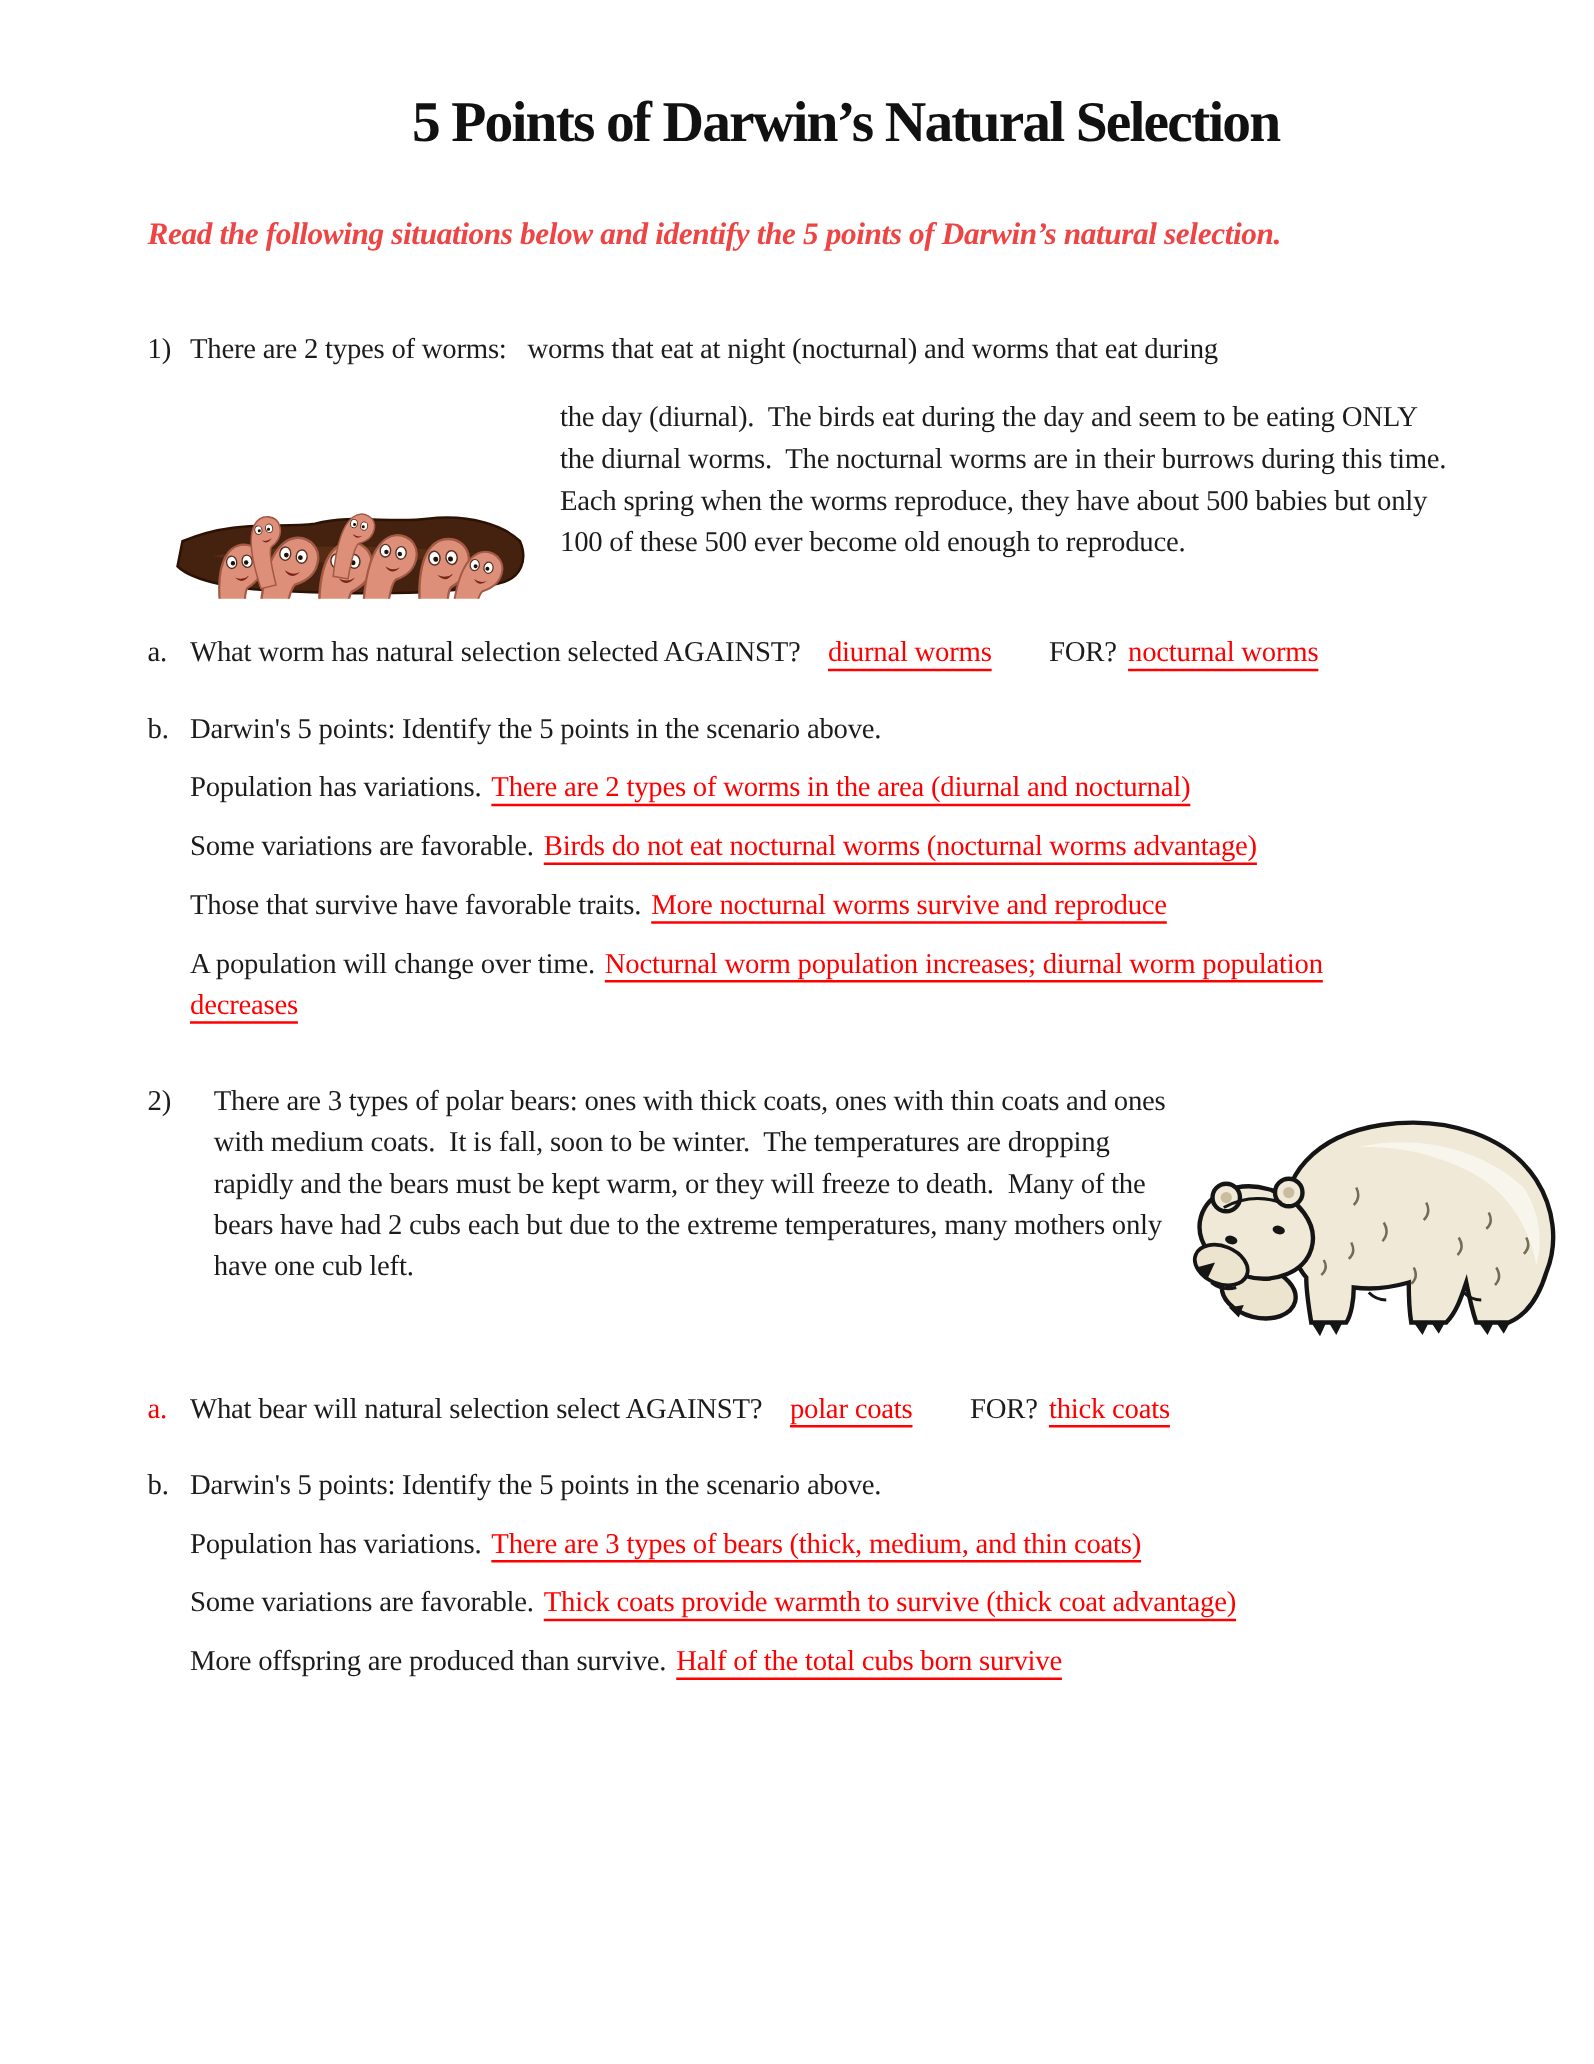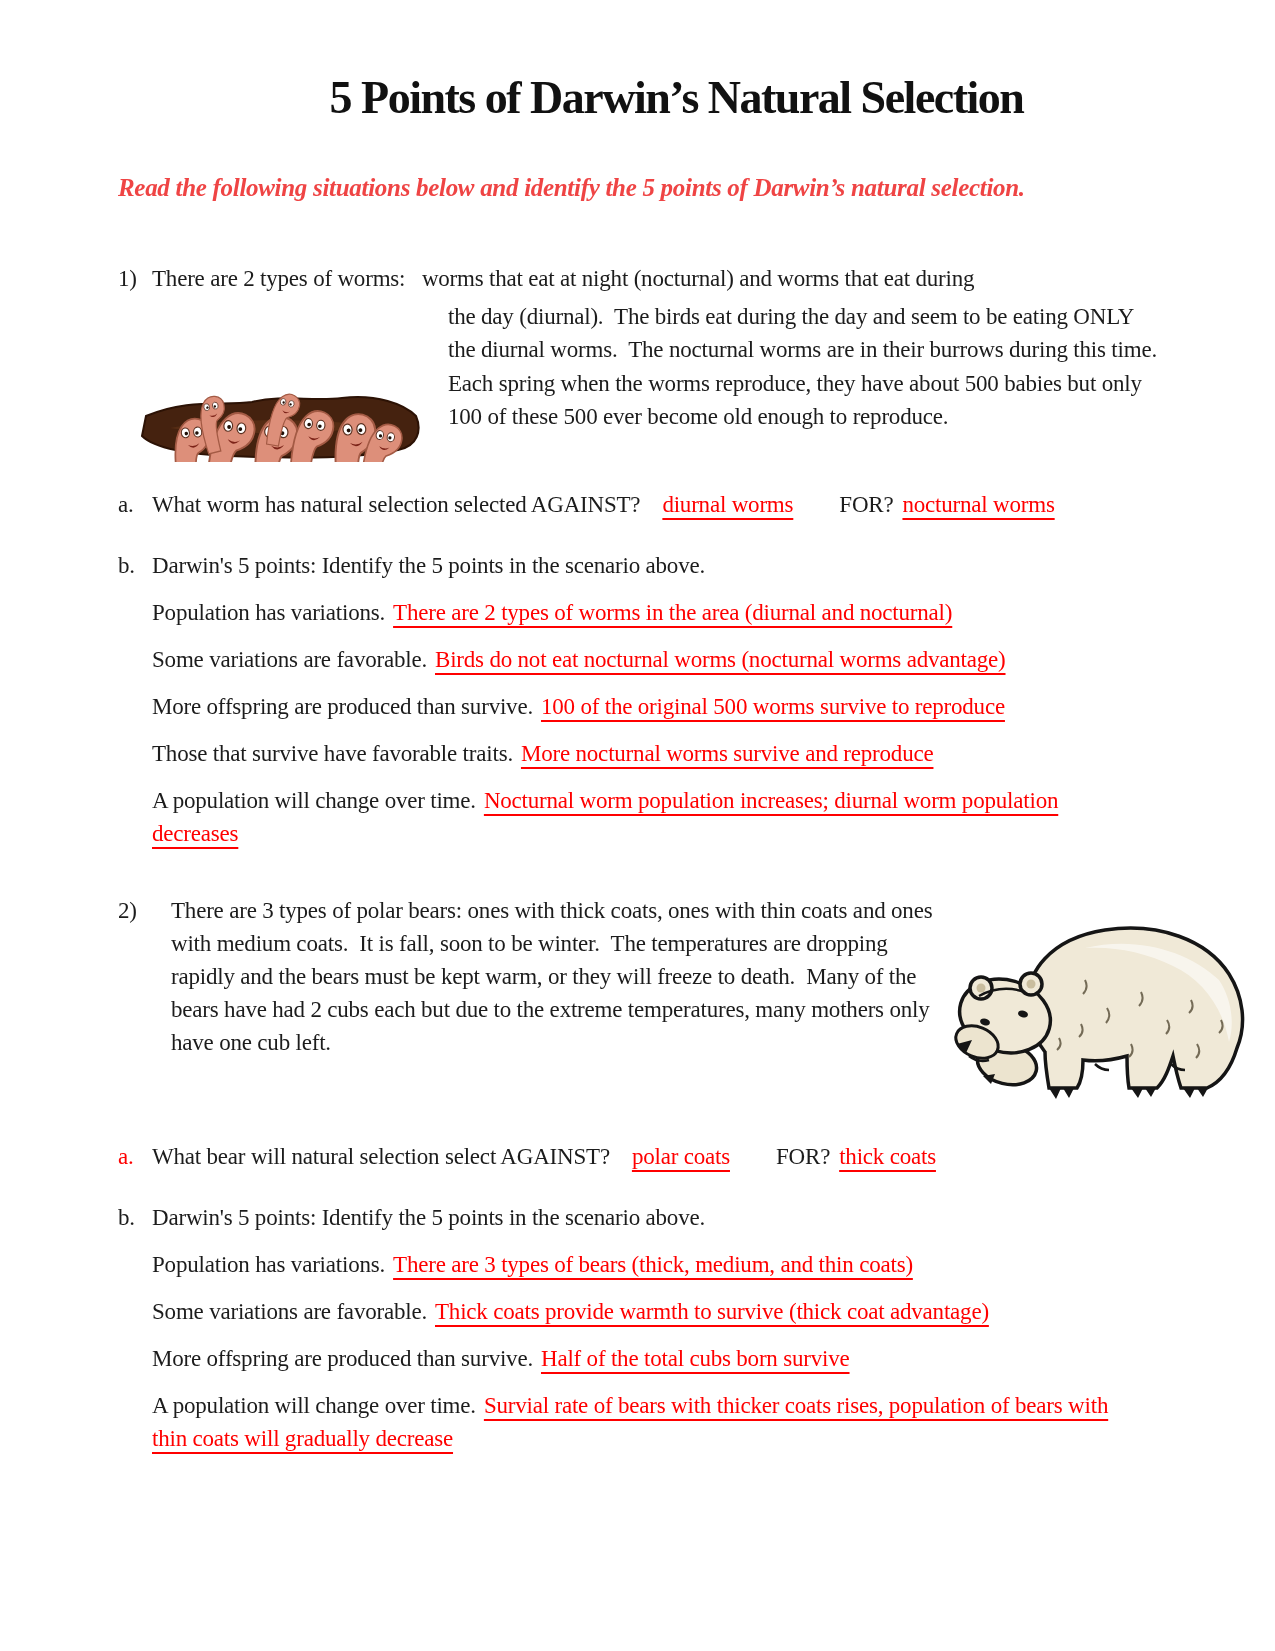--- a/index.html
+++ b/index.html
@@ -38,21 +38,21 @@
   }
 
   .scenario { font-size: 23px; line-height: 33px; letter-spacing: -0.2px; }
   .scenario-1 { margin-top: 60px; }
   .scenario-2 { margin-top: 44px; }
 
   .item-line { display: flex; }
   .item-num { width: 34px; flex: none; }
   .intro-line { white-space: pre-wrap; }
 
-  .media-row { display: flex; margin-top: 5px; }
+  .media-row { display: flex; margin-top: 22px; }
   .worms-fig { width: 292px; height: 162px; flex: none; margin-left: 12px; }
   .wrap-text { margin: 0 0 0 26px; width: 714px; line-height: 33.5px; white-space: pre-wrap; }
 
   .row2 { display: flex; align-items: flex-start; }
   .s2-para { width: 764px; white-space: pre-wrap; margin-left: 19px; }
   .bear-fig { width: 322px; height: 228px; flex: none; margin-left: auto; margin-top: -6px; margin-right: -12px; }
 
   .qa-line { display: flex; margin: 26px 0 0 0; }
   .qa-line-2 { margin-top: 24px; }
   .q-label { width: 34px; flex: none; }
@@ -133,23 +133,20 @@
       </p>
 
       <div class="points">
         <p class="point">
           <span class="prompt">Population has variations.</span><span class="answer pt-ans">There are 2 types of worms in the area (diurnal and nocturnal)</span>
         </p>
         <p class="point">
           <span class="prompt">Some variations are favorable.</span><span class="answer pt-ans">Birds do not eat nocturnal worms (nocturnal worms advantage)</span>
         </p>
         <p class="point">
-          <span class="prompt">More offspring are produced than survive.</span><span class="answer pt-ans">100 of the original 500 worms survive to reproduce</span>
-        </p>
-        <p class="point">
           <span class="prompt">Those that survive have favorable traits.</span><span class="answer pt-ans">More nocturnal worms survive and reproduce</span>
         </p>
         <p class="point">
           <span class="prompt">A population will change over time.</span><span class="answer pt-ans">Nocturnal worm population increases; diurnal worm population decreases</span>
         </p>
       </div>
     </section>
 
     <section class="scenario scenario-2">
 
@@ -205,20 +202,17 @@
       <div class="points">
         <p class="point">
           <span class="prompt">Population has variations.</span><span class="answer pt-ans">There are 3 types of bears (thick, medium, and thin coats)</span>
         </p>
         <p class="point">
           <span class="prompt">Some variations are favorable.</span><span class="answer pt-ans">Thick coats provide warmth to survive (thick coat advantage)</span>
         </p>
         <p class="point">
           <span class="prompt">More offspring are produced than survive.</span><span class="answer pt-ans">Half of the total cubs born survive</span>
         </p>
-        <p class="point">
-          <span class="prompt">A population will change over time.</span><span class="answer pt-ans">Survial rate of bears with thicker coats rises, population of bears with thin coats will gradually decrease</span>
-        </p>
       </div>
     </section>
 
   </div>
 </div>
 
 </body></html>

